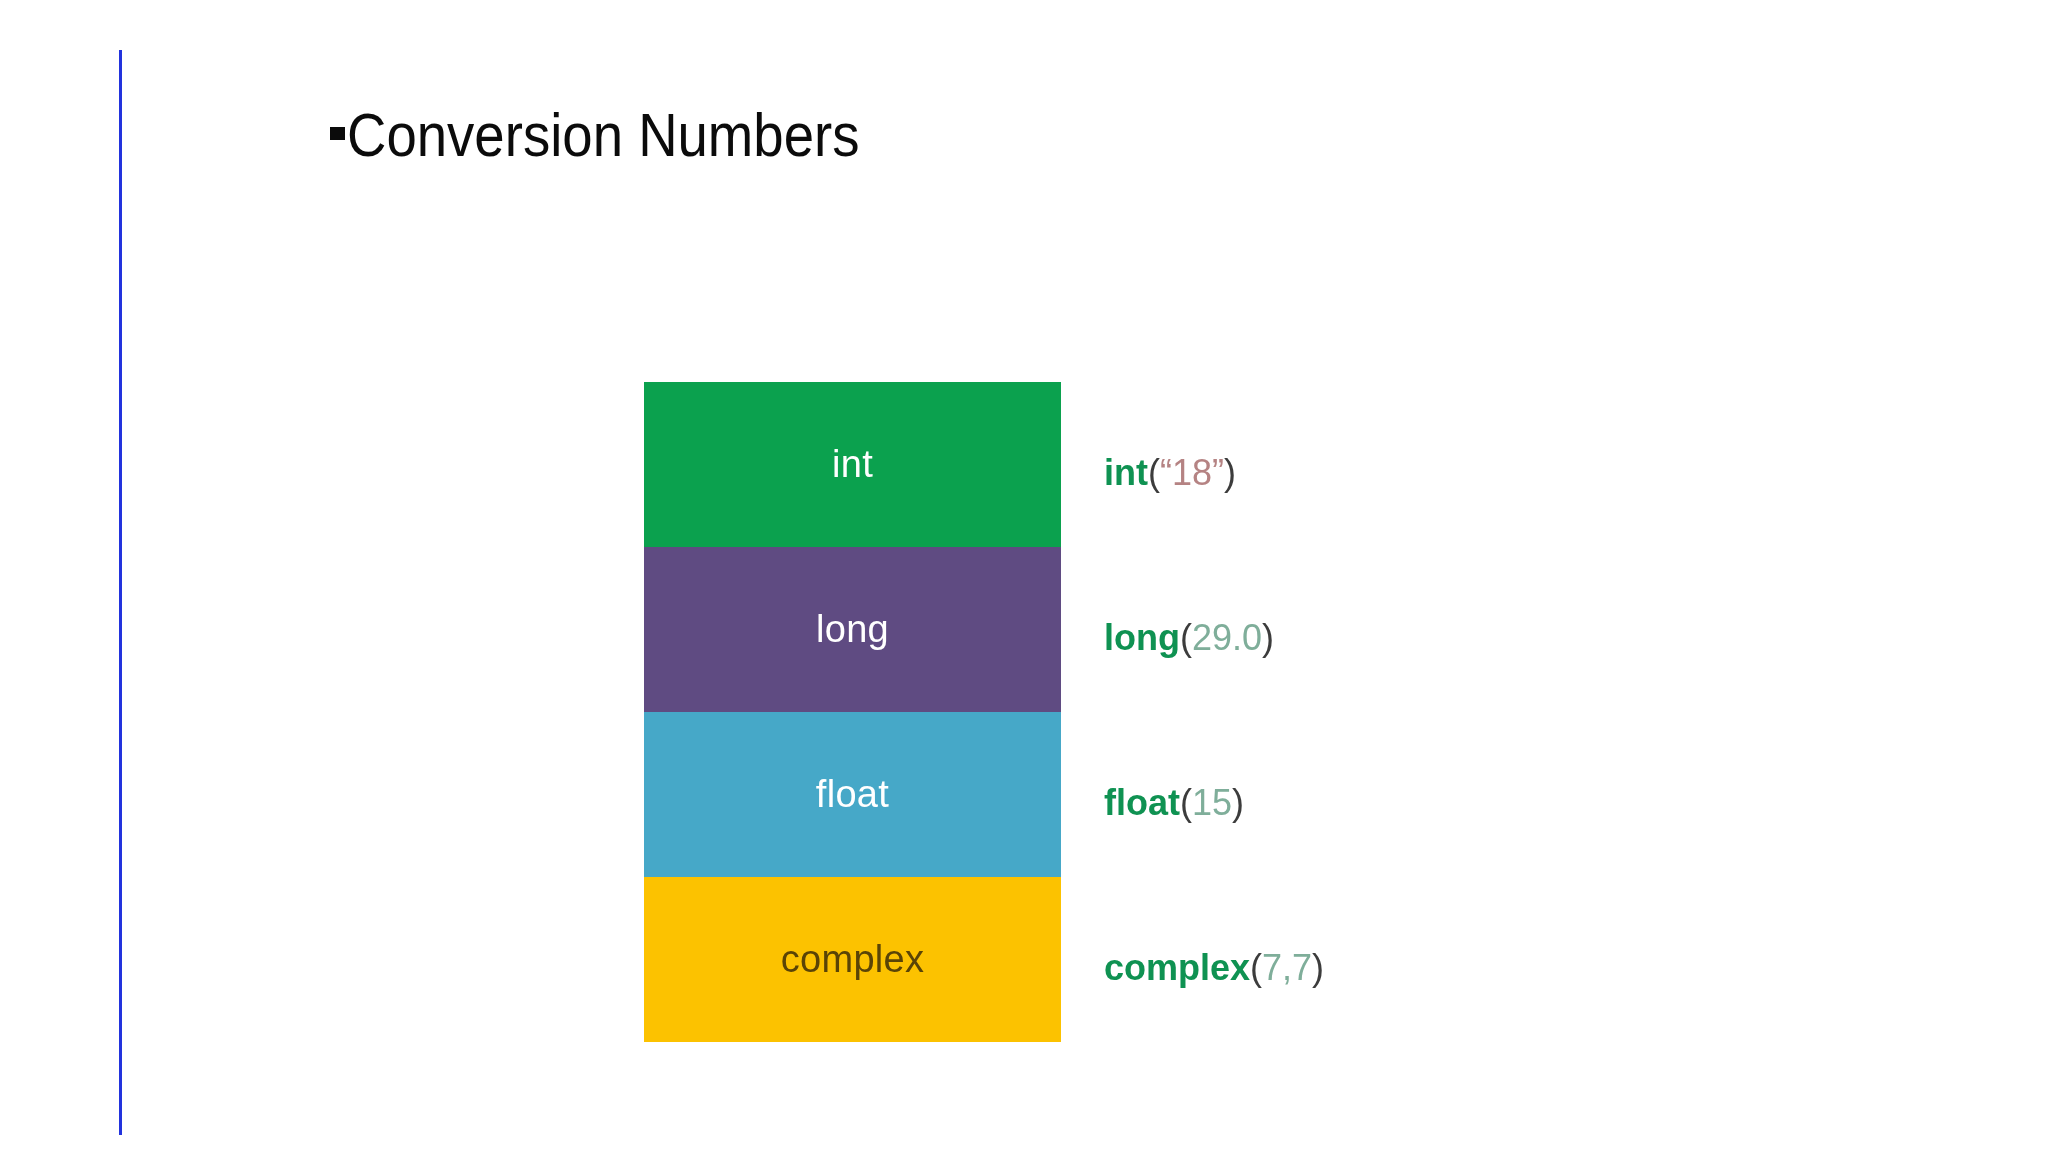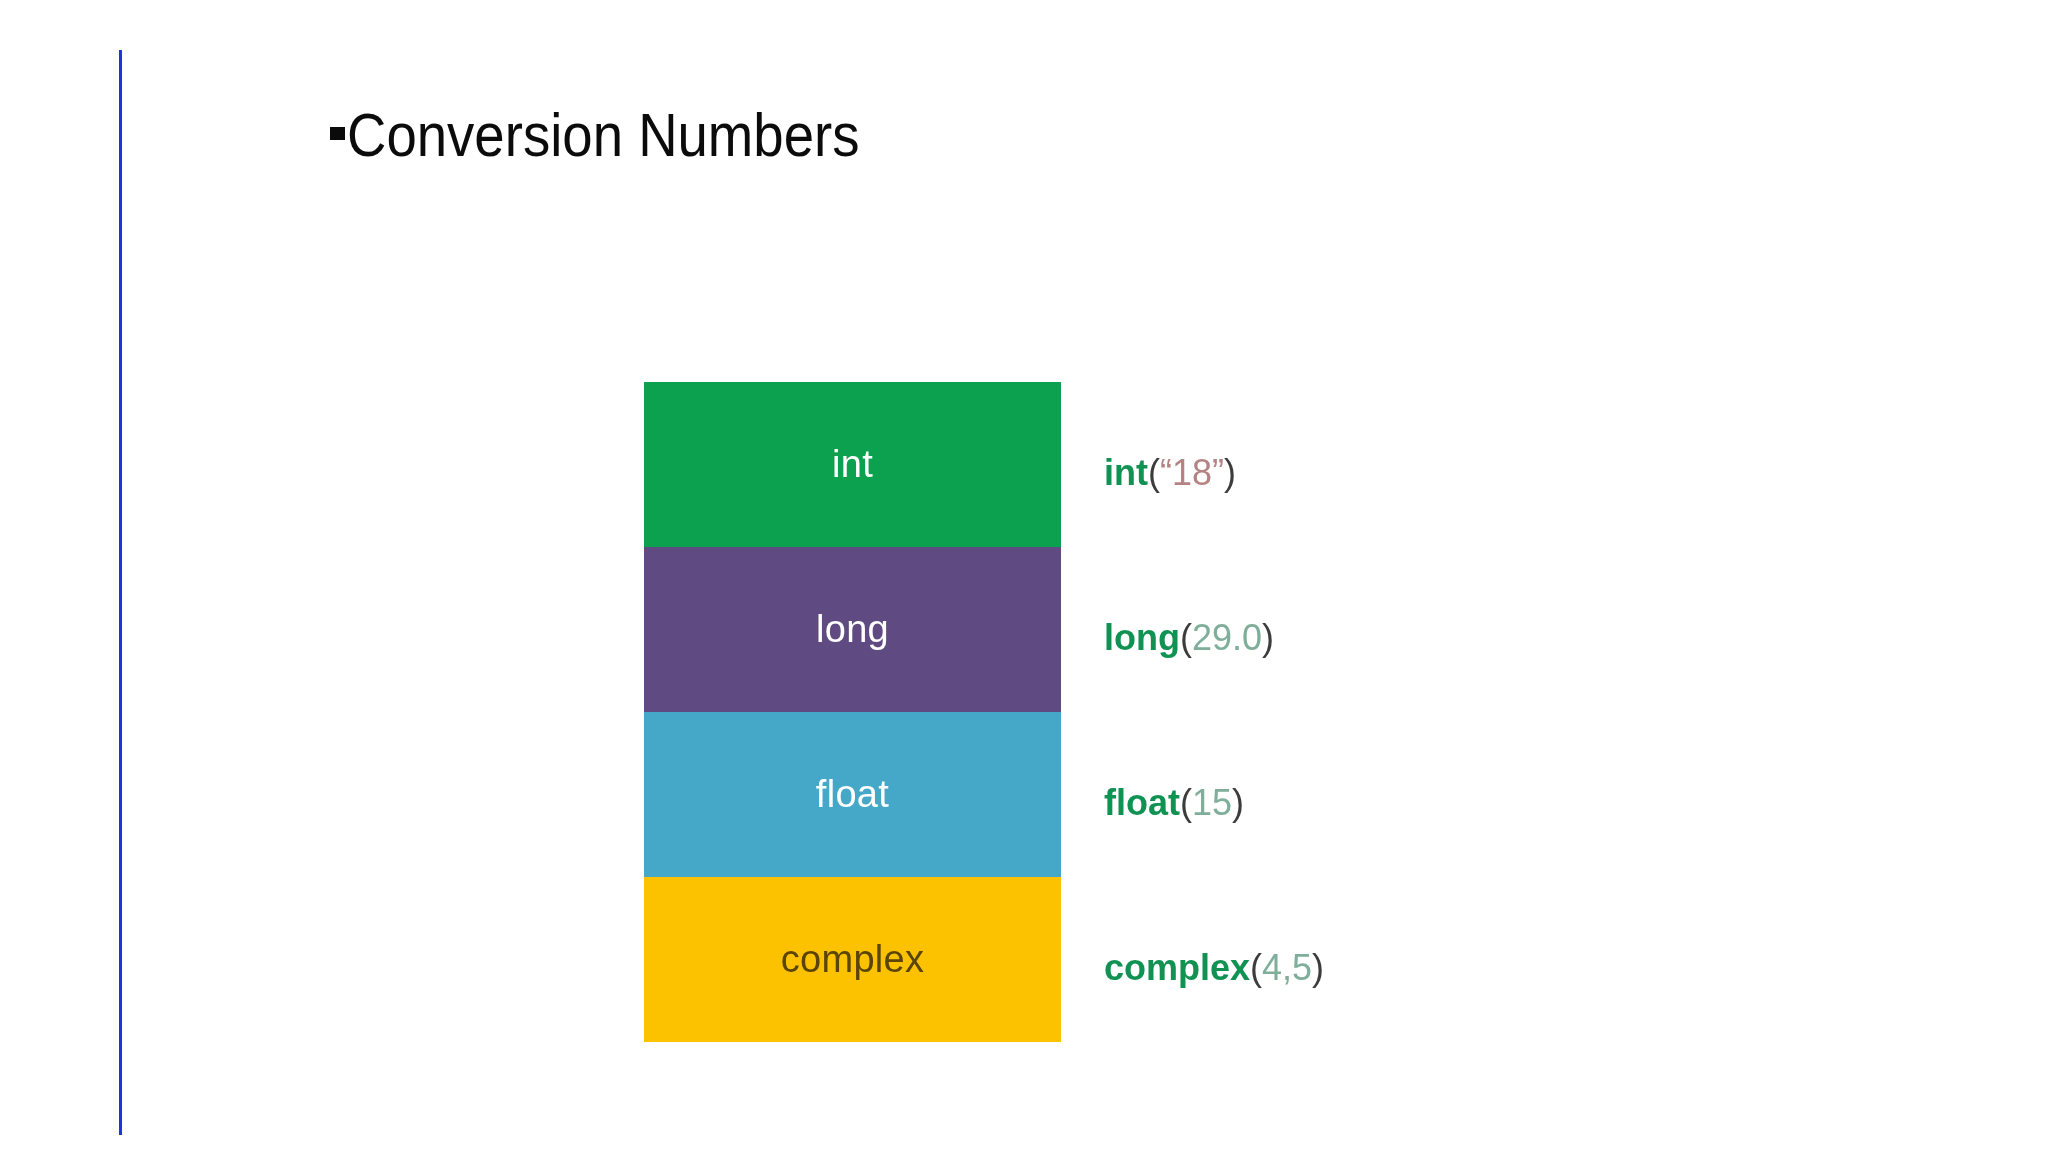--- a/index.html
+++ b/index.html
@@ -183,19 +183,19 @@
       <div class="code-row">
         <span class="code-text"><span class="fn" style="color: rgb(15, 146, 82);">int</span><span class="punct" style="color: rgb(60, 60, 60);">(</span><span class="str" style="color: rgb(181, 131, 131);">“18”</span><span class="punct" style="color: rgb(60, 60, 60);">)</span></span>
       </div>
       <div class="code-row">
         <span class="code-text"><span class="fn" style="color: rgb(15, 146, 82);">long</span><span class="punct" style="color: rgb(60, 60, 60);">(</span><span class="num" style="color: rgb(127, 174, 154);">29.0</span><span class="punct" style="color: rgb(60, 60, 60);">)</span></span>
       </div>
       <div class="code-row">
         <span class="code-text"><span class="fn" style="color: rgb(15, 146, 82);">float</span><span class="punct" style="color: rgb(60, 60, 60);">(</span><span class="num" style="color: rgb(127, 174, 154);">15</span><span class="punct" style="color: rgb(60, 60, 60);">)</span></span>
       </div>
       <div class="code-row">
-        <span class="code-text"><span class="fn" style="color: rgb(15, 146, 82);">complex</span><span class="punct" style="color: rgb(60, 60, 60);">(</span><span class="num" style="color: rgb(127, 174, 154);">4,5</span><span class="punct" style="color: rgb(60, 60, 60);">)</span></span>
+        <span class="code-text"><span class="fn" style="color: rgb(15, 146, 82);">complex</span><span class="punct" style="color: rgb(60, 60, 60);">(</span><span class="num" style="color: rgb(127, 174, 154);">7,7</span><span class="punct" style="color: rgb(60, 60, 60);">)</span></span>
       </div>
     </div>
 
   </div>
 
 </div>
 
 </body></html>

